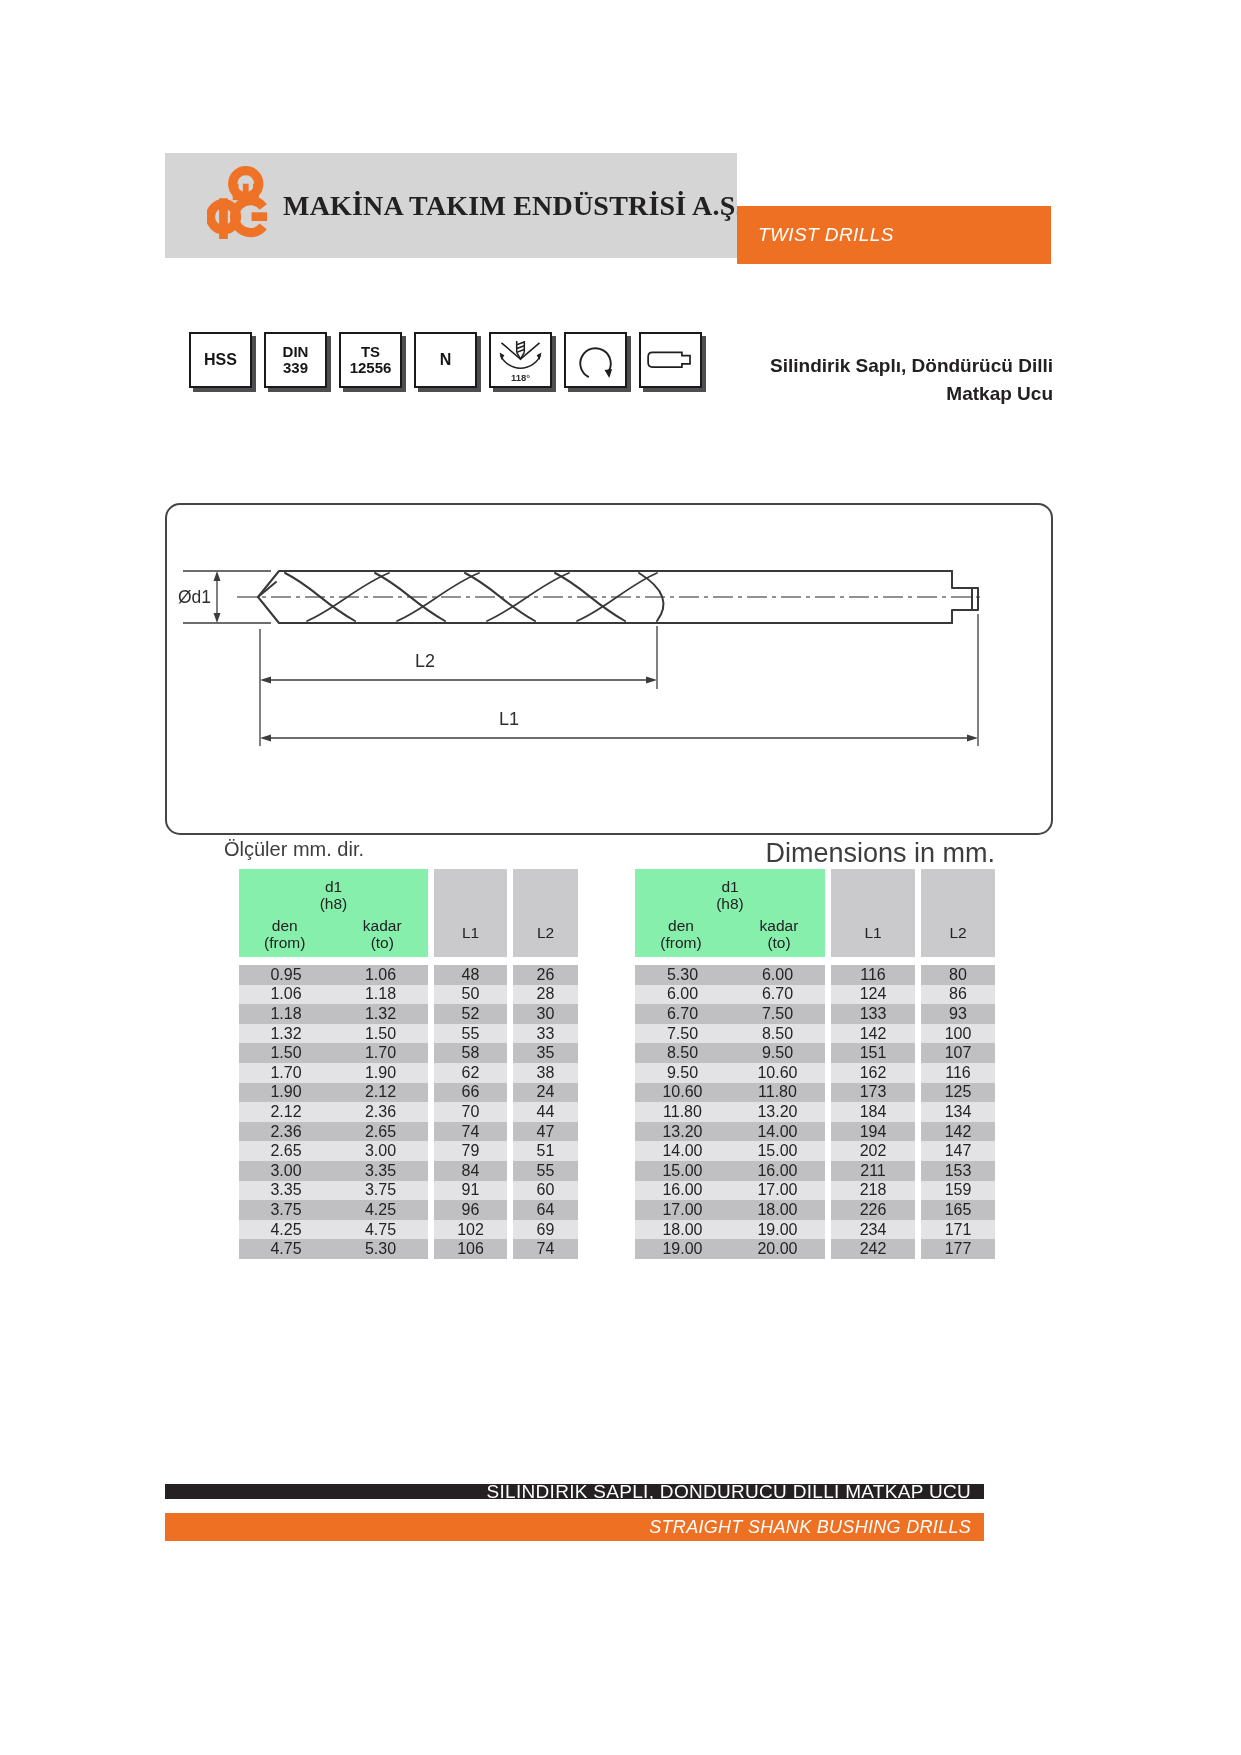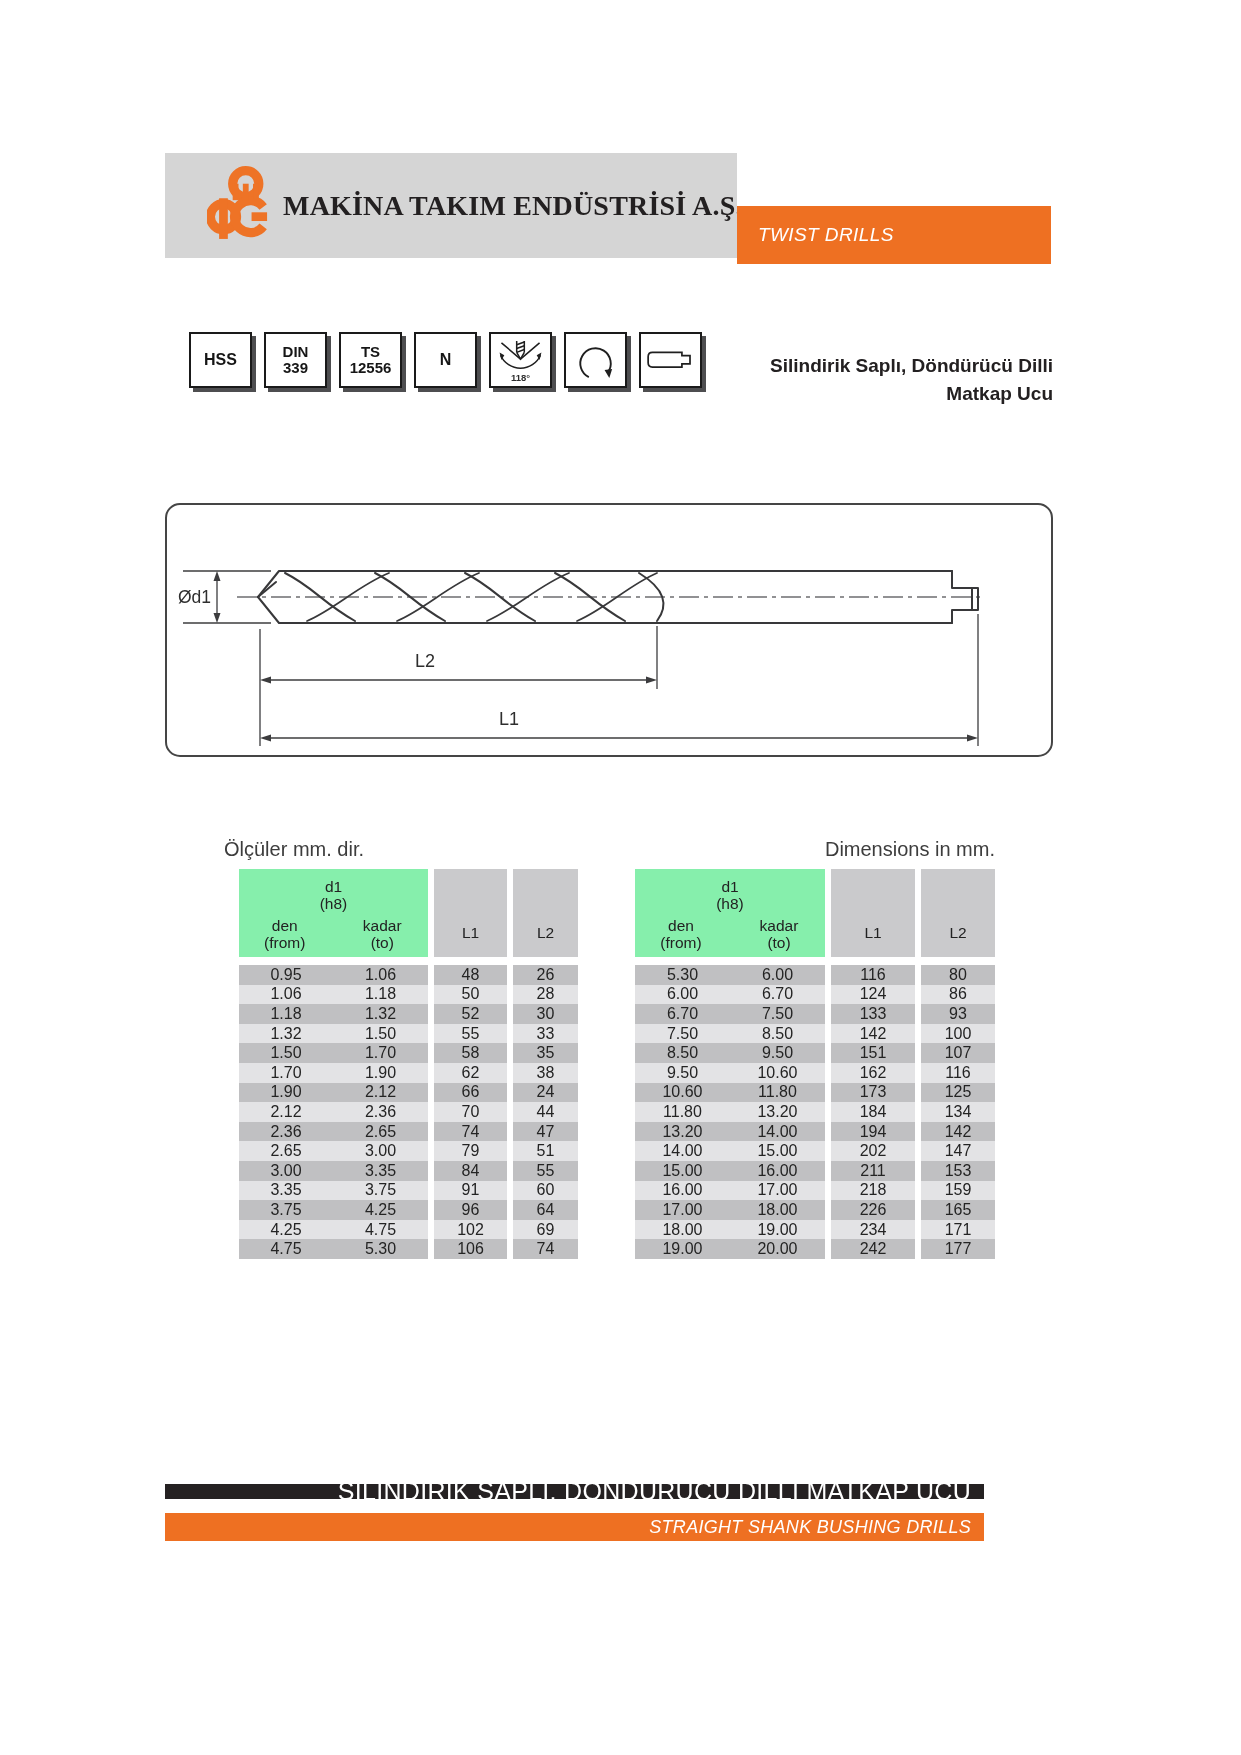--- a/index.html
+++ b/index.html
@@ -41,29 +41,29 @@
   .badge svg{display:block;}
 
   
   .subtitle{
     position:absolute;right:188px;top:352px;text-align:right;
     font-weight:bold;font-size:19px;line-height:28px;color:#232021;
   }
 
   
   .diagram-box{
-    position:absolute;left:165px;top:503px;width:888px;height:254px;
+    position:absolute;left:165px;top:503px;width:888px;height:332px;
     border:2px solid #454545;border-radius:15px;
   }
   .diagram-box svg{position:absolute;left:0;top:0;}
   svg text{font-family:"Liberation Sans",sans-serif;fill:#2e2e2e;}
 
   
   .tbl-title-left{position:absolute;left:224px;top:838px;font-size:20px;color:#3d3d3d;}
-  .tbl-title-right{position:absolute;right:246px;top:838px;font-size:20px;color:#3d3d3d;}
+  .tbl-title-right{position:absolute;right:246px;top:838px;font-size:27px;color:#3d3d3d;}
 
   
   .dtable{position:absolute;top:869px;}
   .dtable.left{left:239px;width:339px;}
   .dtable.right{left:635px;width:360px;}
   .thead{display:grid;height:88px;}
   .dtable.left  .thead{grid-template-columns:189px 6px 73px 6px 65px;}
   .dtable.right .thead{grid-template-columns:190px 6px 84px 6px 74px;}
   .th-block1{background:#86efac;padding-top:9px;}
   .th-d1{text-align:center;font-size:15.5px;line-height:17px;color:#222;}
@@ -81,21 +81,21 @@
     display:flex;align-items:center;justify-content:center;
     font-size:16px;color:#242424;
   }
   .trow.dark  .c{background:#c0c0c2;}
   .trow.light .c{background:#e3e3e5;}
   .gap{background:transparent;}
 
   
   .footer-black{
     position:absolute;left:165px;top:1484px;width:819px;height:15px;background:#252122;
-    color:#fff;font-size:25px;display:flex;align-items:center;justify-content:flex-end;
+    color:#fff;font-size:19px;display:flex;align-items:center;justify-content:flex-end;
     padding-right:13px;letter-spacing:.3px;
   }
   .footer-orange{
     position:absolute;left:165px;top:1513px;width:819px;height:28px;background:#ee7022;
     color:#fff;font-size:18px;font-style:italic;display:flex;align-items:center;
     justify-content:flex-end;padding-right:13px;letter-spacing:.3px;
   }
 </style>
 </head>
 <body>

